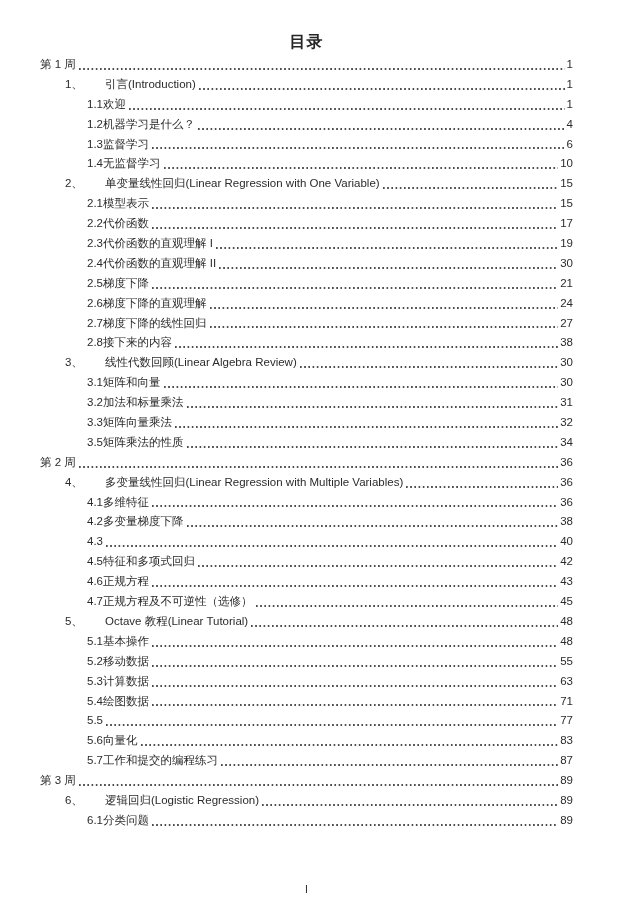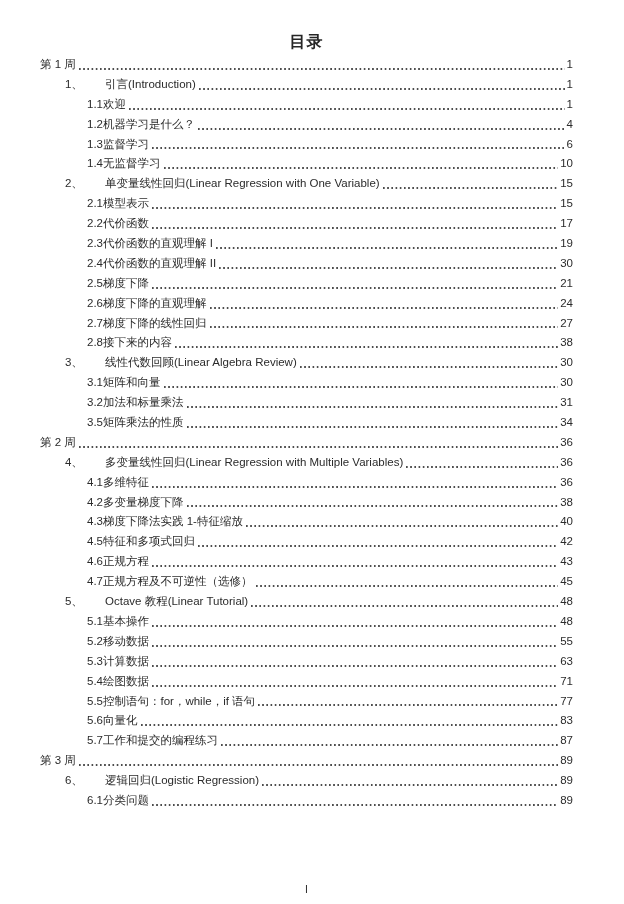--- a/index.html
+++ b/index.html
@@ -179,20 +179,26 @@
     <span class="leader"></span>
     <span class="pagenum">30</span>
   </div>
       <div class="toc-row section">
     <span class="num">3.2</span>
     <span class="label">加法和标量乘法</span>
     <span class="leader"></span>
     <span class="pagenum">31</span>
   </div>
       <div class="toc-row section">
+    <span class="num">3.3</span>
+    <span class="label">矩阵向量乘法</span>
+    <span class="leader"></span>
+    <span class="pagenum">32</span>
+  </div>
+      <div class="toc-row section">
     <span class="num">3.5</span>
     <span class="label">矩阵乘法的性质</span>
     <span class="leader"></span>
     <span class="pagenum">34</span>
   </div>
       <div class="toc-row week">
 
     <span class="label">第 2 周</span>
     <span class="leader"></span>
     <span class="pagenum">36</span>
@@ -210,21 +216,20 @@
     <span class="pagenum">36</span>
   </div>
       <div class="toc-row section">
     <span class="num">4.2</span>
     <span class="label">多变量梯度下降</span>
     <span class="leader"></span>
     <span class="pagenum">38</span>
   </div>
       <div class="toc-row section">
     <span class="num">4.3</span>
-    <span class="label">梯度下降法实践 1-特征缩放</span>
     <span class="leader"></span>
     <span class="pagenum">40</span>
   </div>
       <div class="toc-row section">
     <span class="num">4.5</span>
     <span class="label">特征和多项式回归</span>
     <span class="leader"></span>
     <span class="pagenum">42</span>
   </div>
       <div class="toc-row section">
@@ -264,21 +269,20 @@
     <span class="pagenum">63</span>
   </div>
       <div class="toc-row section">
     <span class="num">5.4</span>
     <span class="label">绘图数据</span>
     <span class="leader"></span>
     <span class="pagenum">71</span>
   </div>
       <div class="toc-row section">
     <span class="num">5.5</span>
-    <span class="label">控制语句：for，while，if 语句</span>
     <span class="leader"></span>
     <span class="pagenum">77</span>
   </div>
       <div class="toc-row section">
     <span class="num">5.6</span>
     <span class="label">向量化</span>
     <span class="leader"></span>
     <span class="pagenum">83</span>
   </div>
       <div class="toc-row section">

